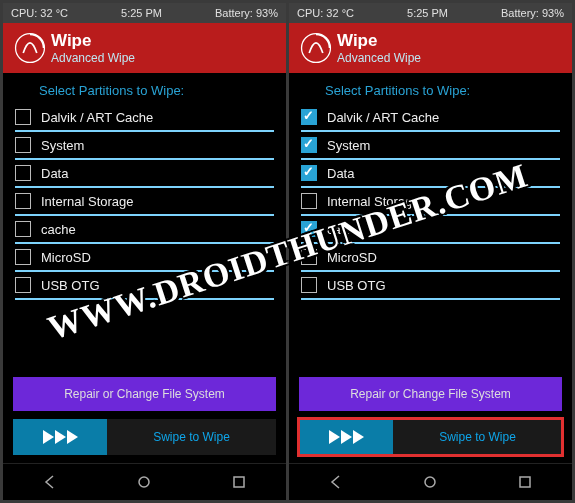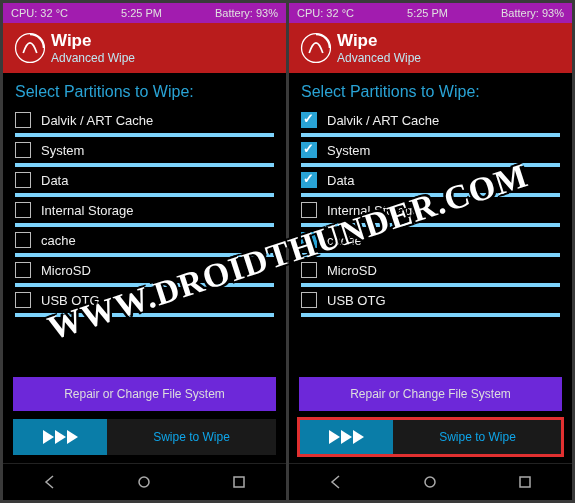--- a/index.html
+++ b/index.html
@@ -1,27 +1,27 @@
 <!DOCTYPE html>
 <html><head>
   <meta charset="utf-8">
   <style>
     * { margin: 0; padding: 0; box-sizing: border-box; }
     body { background: #3a3a3a; font-family: Arial, sans-serif; width: 575px; height: 503px; position: relative; overflow: hidden; }
     .screens { display: flex; gap: 3px; padding: 3px; }
     .screen { width: 283px; height: 497px; background: #000; position: relative; display: flex; flex-direction: column; }
-    .statusbar { display: flex; justify-content: space-between; padding: 4px 8px; font-size: 11px; color: #e0e0e0; background: #a21caf; }
+    .statusbar { display: flex; justify-content: space-between; padding: 4px 8px; font-size: 11px; color: #e0e0e0; background: #404040; }
     .header { background: #b91c1c; padding: 8px 10px; display: flex; align-items: center; gap: 4px; }
     .twrp-logo { width: 34px; height: 34px; display: flex; align-items: center; justify-content: center; }
     .twrp-logo svg { width: 34px; height: 34px; }
     .header-text .title { color: #fff; font-size: 17px; font-weight: bold; }
     .header-text .subtitle { color: #bfe6f2; font-size: 12px; text-align: center; }
-    .section-title { color: #29a3d5; font-size: 16px; padding: 10px 12px 6px; }
+    .section-title { color: #29a3d5; font-size: 13px; padding: 10px 12px 6px; margin-left: 24px; }
     .partitions { padding: 0 12px; flex: 1; }
-    .part-row { display: flex; align-items: center; gap: 10px; padding: 5px 0; border-bottom: 4px solid #7dd3fc; }
+    .part-row { display: flex; align-items: center; gap: 10px; padding: 5px 0; border-bottom: 2px solid #7dd3fc; }
     .checkbox { width: 16px; height: 16px; border: 1.5px solid #bbb; background: transparent; flex-shrink: 0; position: relative; }
     .checkbox.checked { background: #29a3d5; border-color: #29a3d5; }
     .checkbox.checked::after { content: "✓"; color: #fff; position: absolute; top: -2px; left: 1px; font-size: 13px; font-weight: bold; }
     .part-label { color: #eee; font-size: 13px; }
     .bottom-area { padding: 8px 10px; }
     .repair-btn { background: #6d28d9; color: #ddd; text-align: center; padding: 10px; font-size: 12px; margin-bottom: 8px; }
     .swipe-row { display: flex; align-items: center; background: #1a1a1a; height: 36px; }
     .swipe-row.highlighted { outline: 3px solid #e03030; outline-offset: -1px; }
     .swipe-knob { background: #0a7da8; width: 94px; height: 100%; display: flex; align-items: center; justify-content: center; gap: 1px; }
     .swipe-knob .tri { width: 0; height: 0; border-top: 7px solid transparent; border-bottom: 7px solid transparent; border-left: 11px solid #fff; }

